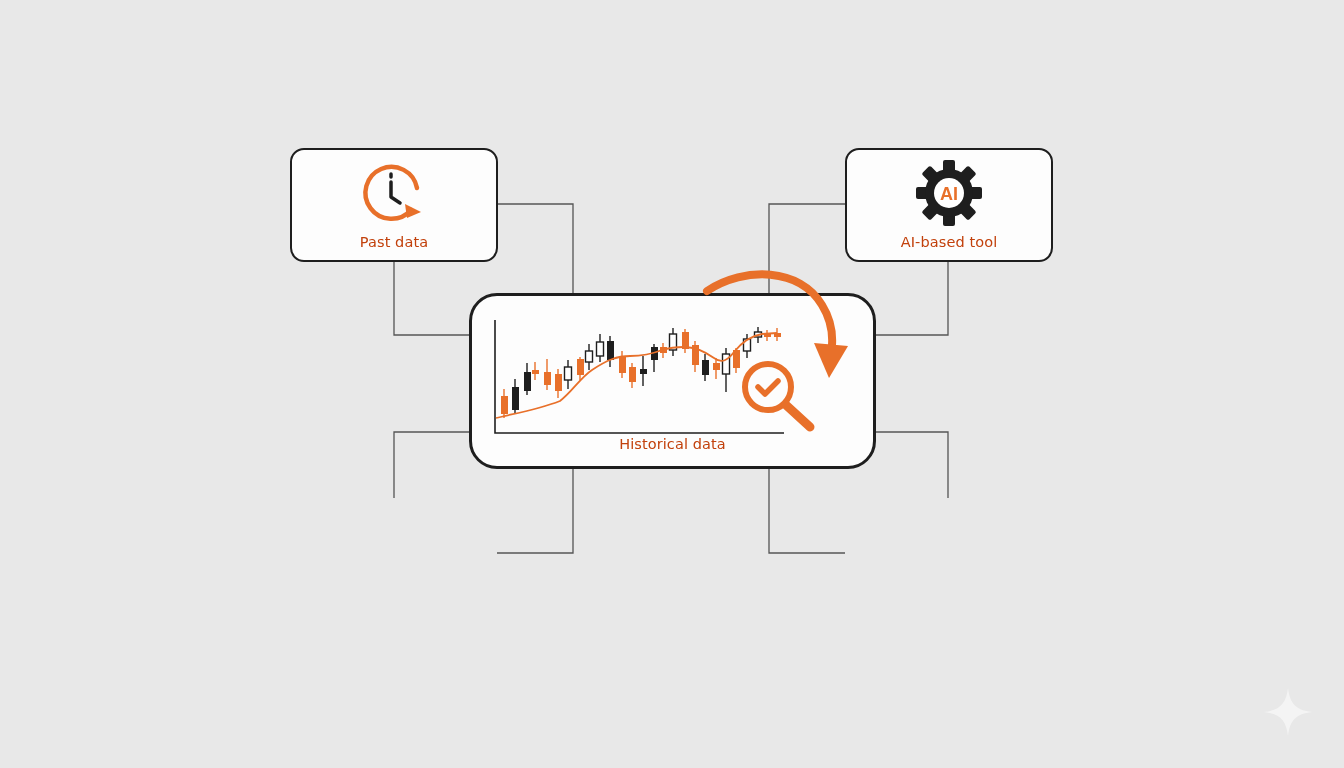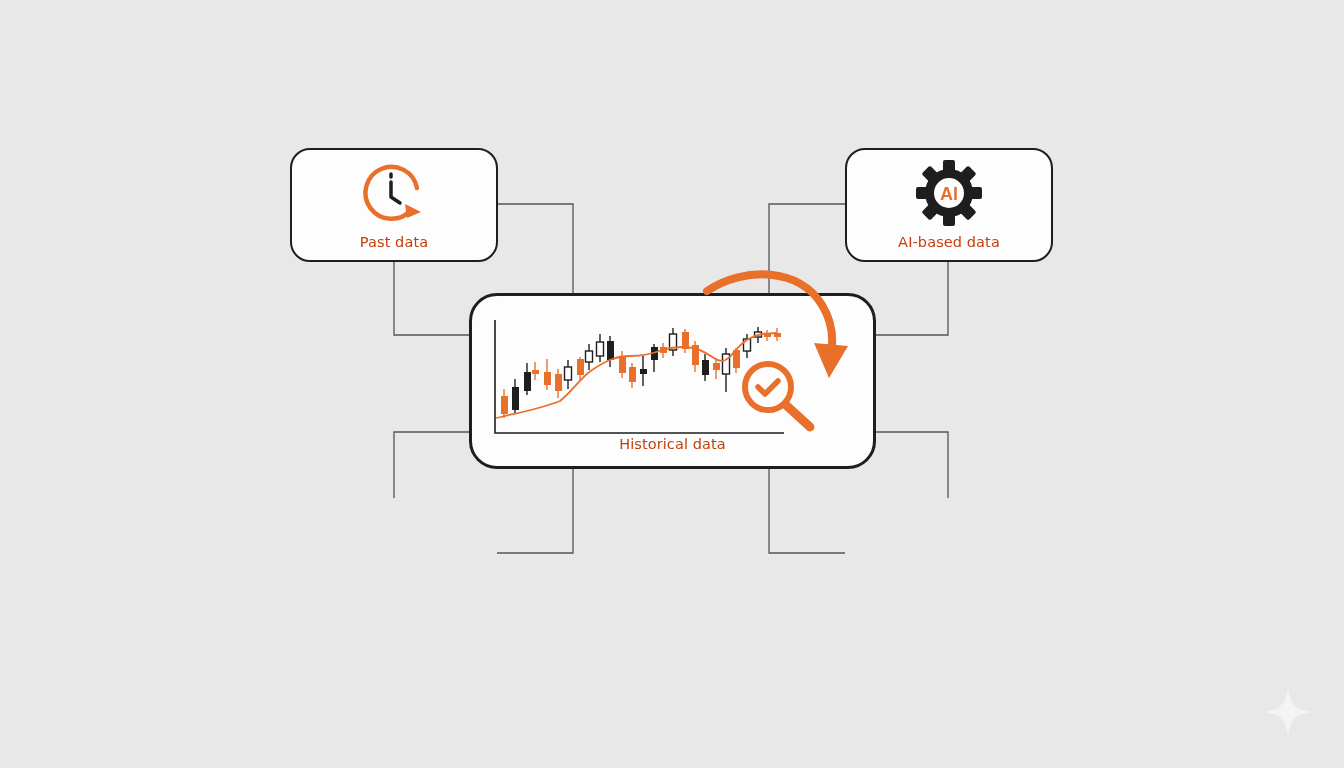--- a/index.html
+++ b/index.html
@@ -8,21 +8,21 @@
     background: #e8e8e8;
     font-family: "DejaVu Sans", "Liberation Sans", sans-serif;
     position: relative;
   }
   .canvas { position: absolute; left: 0; top: 0; width: 1344px; height: 768px; }
   .connectors { position: absolute; left: 0; top: 0; width: 1344px; height: 768px; pointer-events: none; }
   .node {
     position: absolute;
     background: #fdfdfd;
     border: 2.5px solid #1e1e1e;
-    border-radius: 20px;
+    border-radius: 14px;
     box-sizing: border-box;
   }
   .node.small { width: 208px; height: 114px; }
   .node .icon { position: absolute; left: 50%; transform: translateX(-50%); top: 10px; width: 70px; height: 66px; }
   .node .label {
     position: absolute; left: 0; right: 0; bottom: 10px;
     text-align: center; font-size: 14.5px; color: #c2410c;
     letter-spacing: 0.1px;
   }
   .node.center {
@@ -77,21 +77,21 @@
           <rect x="-6" y="-33" width="12" height="14" rx="2" transform="rotate(180)"></rect>
           <rect x="-6" y="-33" width="12" height="14" rx="2" transform="rotate(225)"></rect>
           <rect x="-6" y="-33" width="12" height="14" rx="2" transform="rotate(270)"></rect>
           <rect x="-6" y="-33" width="12" height="14" rx="2" transform="rotate(315)"></rect>
           <circle r="24"></circle>
         </g>
         <circle r="15" fill="#ffffff"></circle>
         <text x="0" y="6.5" text-anchor="middle" font-family="Liberation Sans, sans-serif" font-weight="bold" font-size="18" fill="#e8702a">AI</text>
       </g>
     </svg>
-    <div class="label">AI-based data</div>
+    <div class="label">AI-based tool</div>
   </div>
 
 
 
   <div class="node center">
     <svg class="chart" viewBox="0 0 407 176">
 
       <polyline points="23,24 23,137 312,137" fill="none" stroke="#1e1e1e" stroke-width="1.6"></polyline>
 
       <g stroke-width="1.4">

